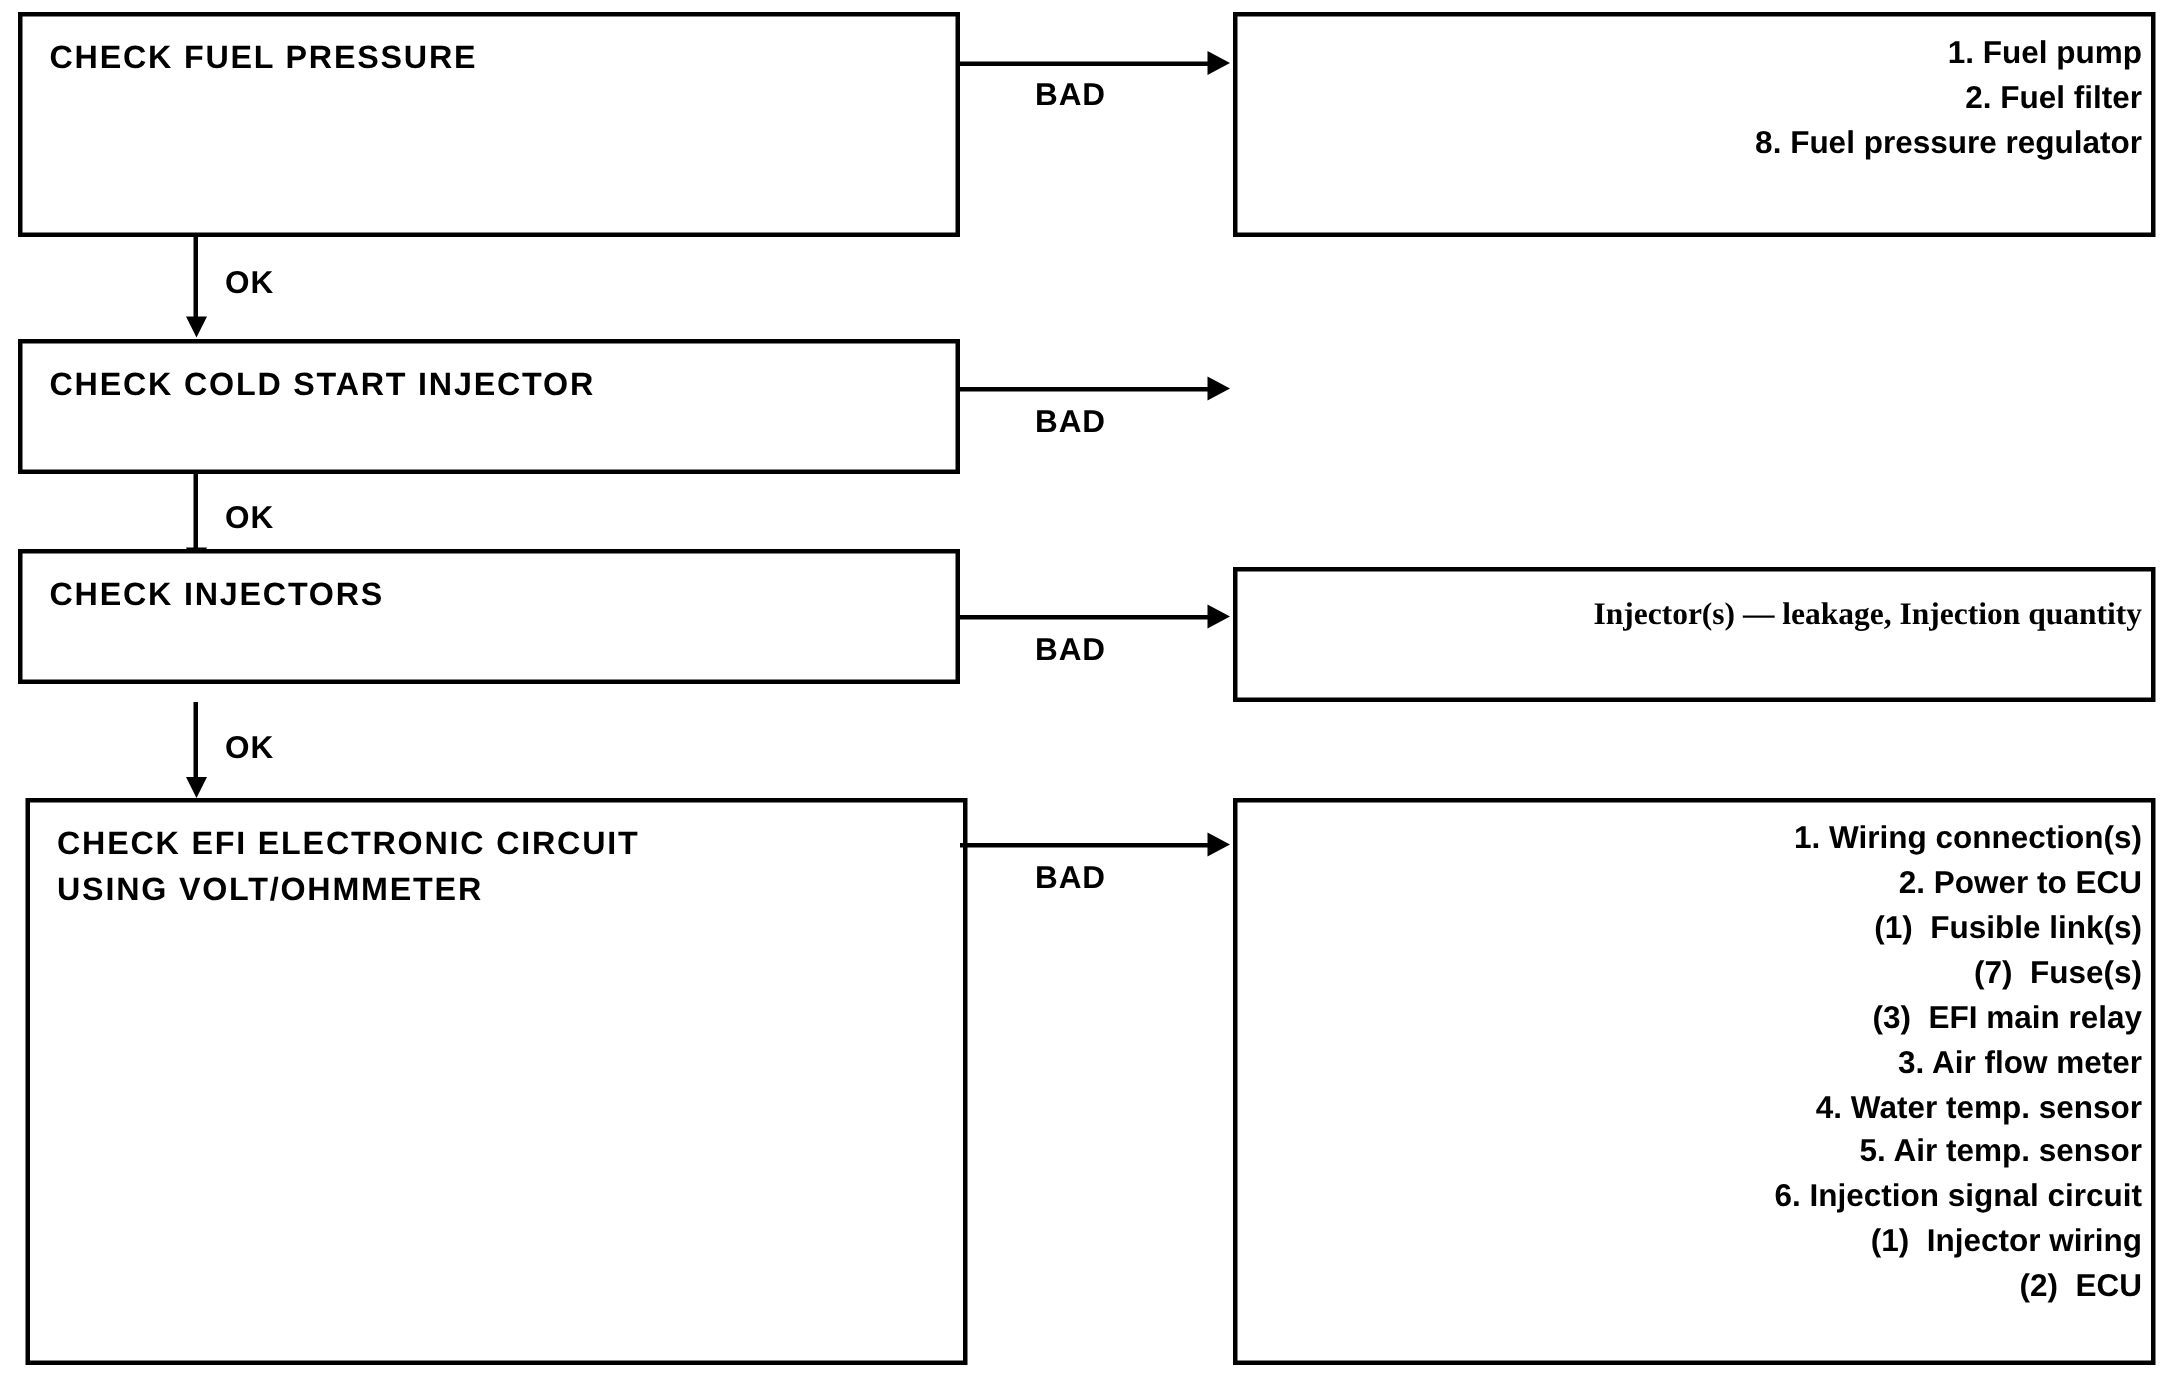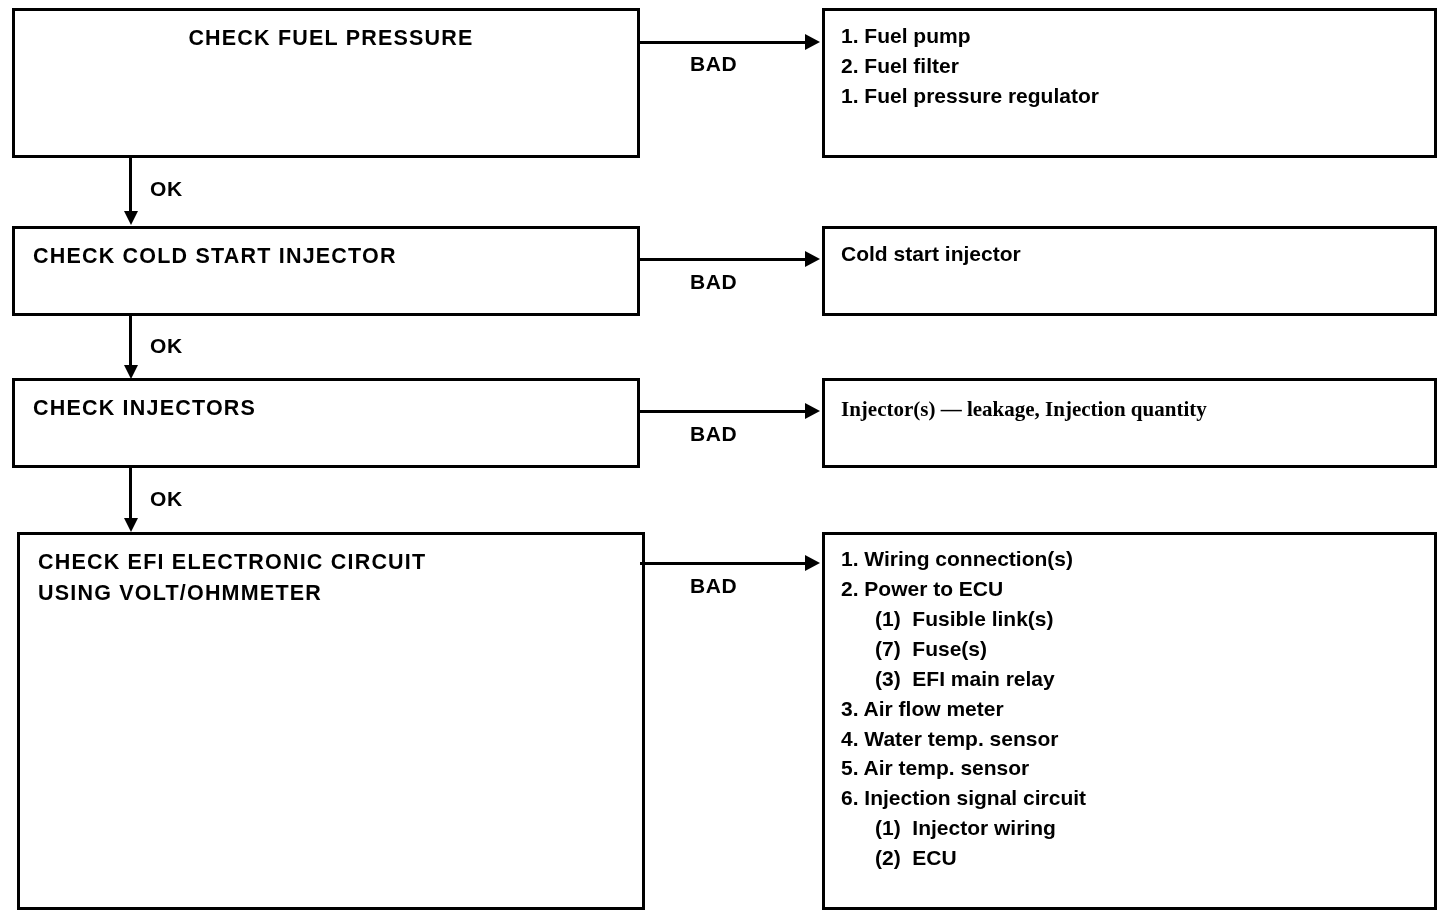--- a/index.html
+++ b/index.html
@@ -40,20 +40,21 @@
     position:absolute;
     left:16px;
     top:10px;
     right:6px;
     font-size:21px;
     font-weight:bold;
     line-height:1.425;
   }
   .list .li{
     white-space:pre;
+    text-align:right;
   }
   .list .li.sub{
     padding-left:34px;
   }
   
   .hline{
     position:absolute;
     height:3px;
     background:#000000;
   }
@@ -81,59 +82,54 @@
     font-size:21px;
     font-weight:bold;
     letter-spacing:0.6px;
   }
 </style>
 </head>
 <body>
 
 <div id="canvas">
 
-  <div class="box" style="left:12px;top:8px;width:628px;height:150px;text-align:center;">
+  <div class="box" style="left:12px;top:8px;width:628px;height:150px;">
     <div class="box-text check-label">CHECK  FUEL  PRESSURE</div>
   </div>
 
   <div class="hline" style="left:640px;top:41px;width:168px;"></div>
   <div class="arrow-right" style="left:805px;top:34px;"></div>
   <div class="edge-label" style="left:690px;top:52px;">BAD</div>
 
   <div class="box" style="left:822px;top:8px;width:615px;height:150px;">
     <div class="list">
       <div class="li">1. Fuel pump</div>
       <div class="li">2. Fuel filter</div>
-      <div class="li">1. Fuel pressure regulator</div>
+      <div class="li">8. Fuel pressure regulator</div>
     </div>
   </div>
 
   <div class="vline" style="left:129px;top:158px;height:56px;"></div>
   <div class="arrow-down" style="left:124px;top:211px;"></div>
   <div class="edge-label" style="left:150px;top:177px;">OK</div>
 
   <div class="box" style="left:12px;top:226px;width:628px;height:90px;">
     <div class="box-text check-label">CHECK  COLD  START  INJECTOR</div>
   </div>
 
   <div class="hline" style="left:640px;top:258px;width:168px;"></div>
   <div class="arrow-right" style="left:805px;top:251px;"></div>
   <div class="edge-label" style="left:690px;top:270px;">BAD</div>
 
-  <div class="box" style="left:822px;top:226px;width:615px;height:90px;">
-    <div class="list">
-      <div class="li">Cold start injector</div>
-    </div>
-  </div>
 
   <div class="vline" style="left:129px;top:316px;height:54px;"></div>
   <div class="arrow-down" style="left:124px;top:365px;"></div>
   <div class="edge-label" style="left:150px;top:334px;">OK</div>
 
-  <div class="box" style="left:12px;top:378px;width:628px;height:90px;">
+  <div class="box" style="left:12px;top:366px;width:628px;height:90px;">
     <div class="box-text check-label">CHECK  INJECTORS</div>
   </div>
 
   <div class="hline" style="left:640px;top:410px;width:168px;"></div>
   <div class="arrow-right" style="left:805px;top:403px;"></div>
   <div class="edge-label" style="left:690px;top:422px;">BAD</div>
 
   <div class="box" style="left:822px;top:378px;width:615px;height:90px;font-family:Liberation Serif, serif;">
     <div class="list" style="top:14px;">
       <div class="li">Injector(s) — leakage, Injection quantity</div>

